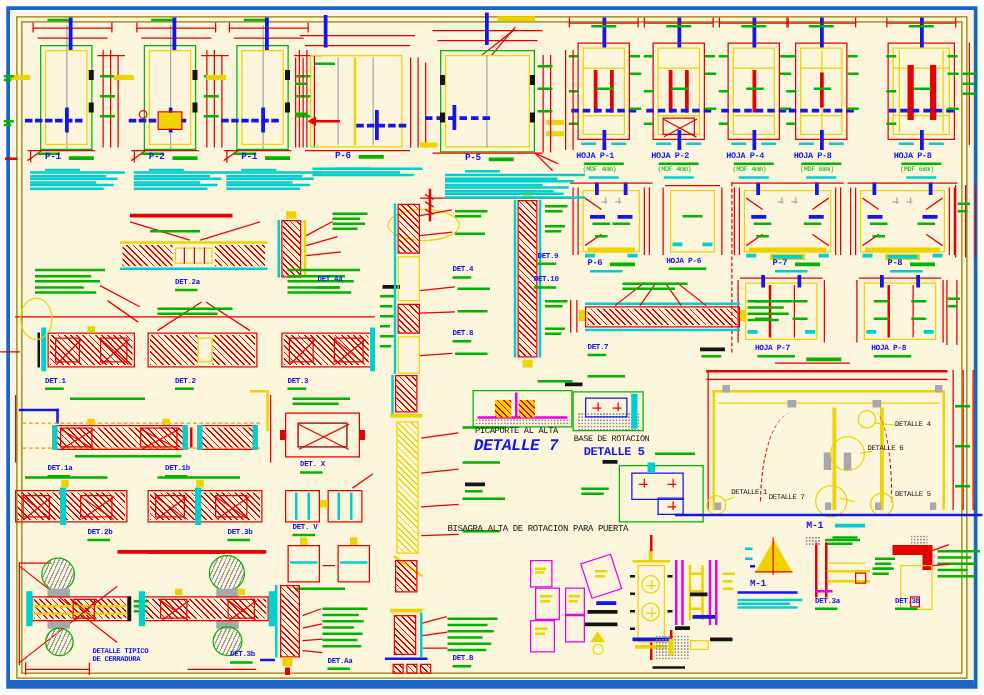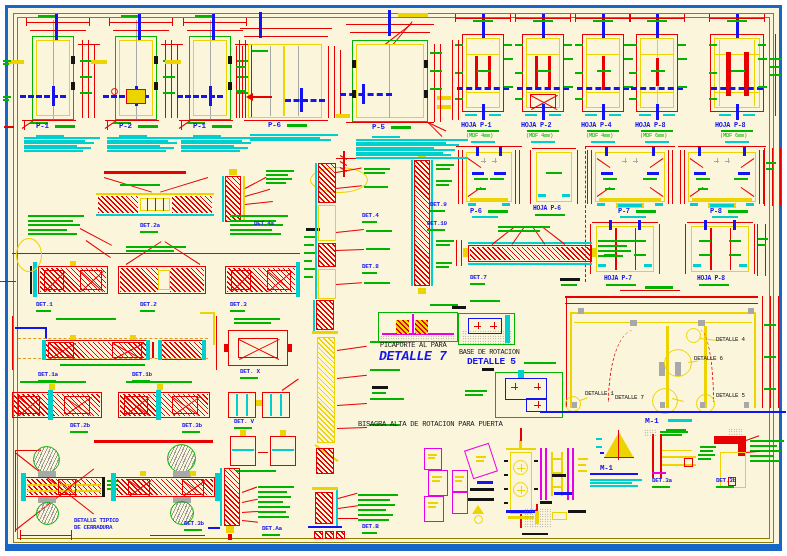--- a/index.html
+++ b/index.html
@@ -1379,20 +1379,20 @@
     <div style="left: 652px; top: 486px; width: 18px; height: 1.5px; background: rgb(0, 180, 0);"></div>
     <div class="txt" style="left: 716px; top: 478px; color: rgb(20, 20, 240); font-size: 6px; font-weight: bold; letter-spacing: -0.3px;">DET.3b</div>
     <div style="left: 716px; top: 486px; width: 18px; height: 1.5px; background: rgb(0, 180, 0);"></div>
     <div class="txt" style="left: 645px; top: 417px; color: rgb(20, 20, 240); font-size: 8px; font-weight: bold; letter-spacing: -0.3px;">M-1</div>
     <div class="txt" style="left: 600px; top: 465px; color: rgb(20, 20, 240); font-size: 7.5px; font-weight: bold; letter-spacing: -0.3px;">M-1</div>
     <div class="txt" style="left: 716px; top: 337px; color: rgb(20, 20, 20); font-size: 5.8px; letter-spacing: -0.3px;">DETALLE 4</div>
     <div class="txt" style="left: 694px; top: 356px; color: rgb(20, 20, 20); font-size: 5.8px; letter-spacing: -0.3px;">DETALLE 6</div>
     <div class="txt" style="left: 585px; top: 391px; color: rgb(20, 20, 20); font-size: 5.8px; letter-spacing: -0.3px;">DETALLE 1</div>
     <div class="txt" style="left: 615px; top: 395px; color: rgb(20, 20, 20); font-size: 5.8px; letter-spacing: -0.3px;">DETALLE 7</div>
     <div class="txt" style="left: 716px; top: 393px; color: rgb(20, 20, 20); font-size: 5.8px; letter-spacing: -0.3px;">DETALLE 5</div>
-    <div class="txt" style="left: 380px; top: 342px; color: rgb(20, 20, 20); font-size: 7px; letter-spacing: -0.3px;">PICAPORTE AL PARA</div>
+    <div class="txt" style="left: 380px; top: 342px; color: rgb(20, 20, 20); font-size: 7px; letter-spacing: -0.3px;">PICAPORTE AL ALTA</div>
     <div class="txt" style="left: 379px; top: 350px; color: rgb(20, 20, 240); font-size: 13px; font-weight: bold; font-style: italic; letter-spacing: -0.3px;">DETALLE 7</div>
     <div class="txt" style="left: 459px; top: 349px; color: rgb(20, 20, 20); font-size: 6.8px; letter-spacing: -0.3px;">BASE DE ROTACION</div>
     <div class="txt" style="left: 467px; top: 357px; color: rgb(20, 20, 240); font-size: 9.5px; font-weight: bold; letter-spacing: -0.3px;">DETALLE 5</div>
     <div class="txt" style="left: 358px; top: 421px; color: rgb(20, 20, 20); font-size: 7.2px; letter-spacing: -0.3px;">BISAGRA ALTA DE ROTACION PARA PUERTA</div>
     <div class="txt" style="left: 74px; top: 518px; color: rgb(20, 20, 240); font-size: 5.8px; font-weight: bold; letter-spacing: -0.3px;">DETALLE TIPICO</div>
     <div class="txt" style="left: 74px; top: 525px; color: rgb(20, 20, 240); font-size: 5.8px; font-weight: bold; letter-spacing: -0.3px;">DE CERRADURA</div>
   </div>
 
 </body></html>

